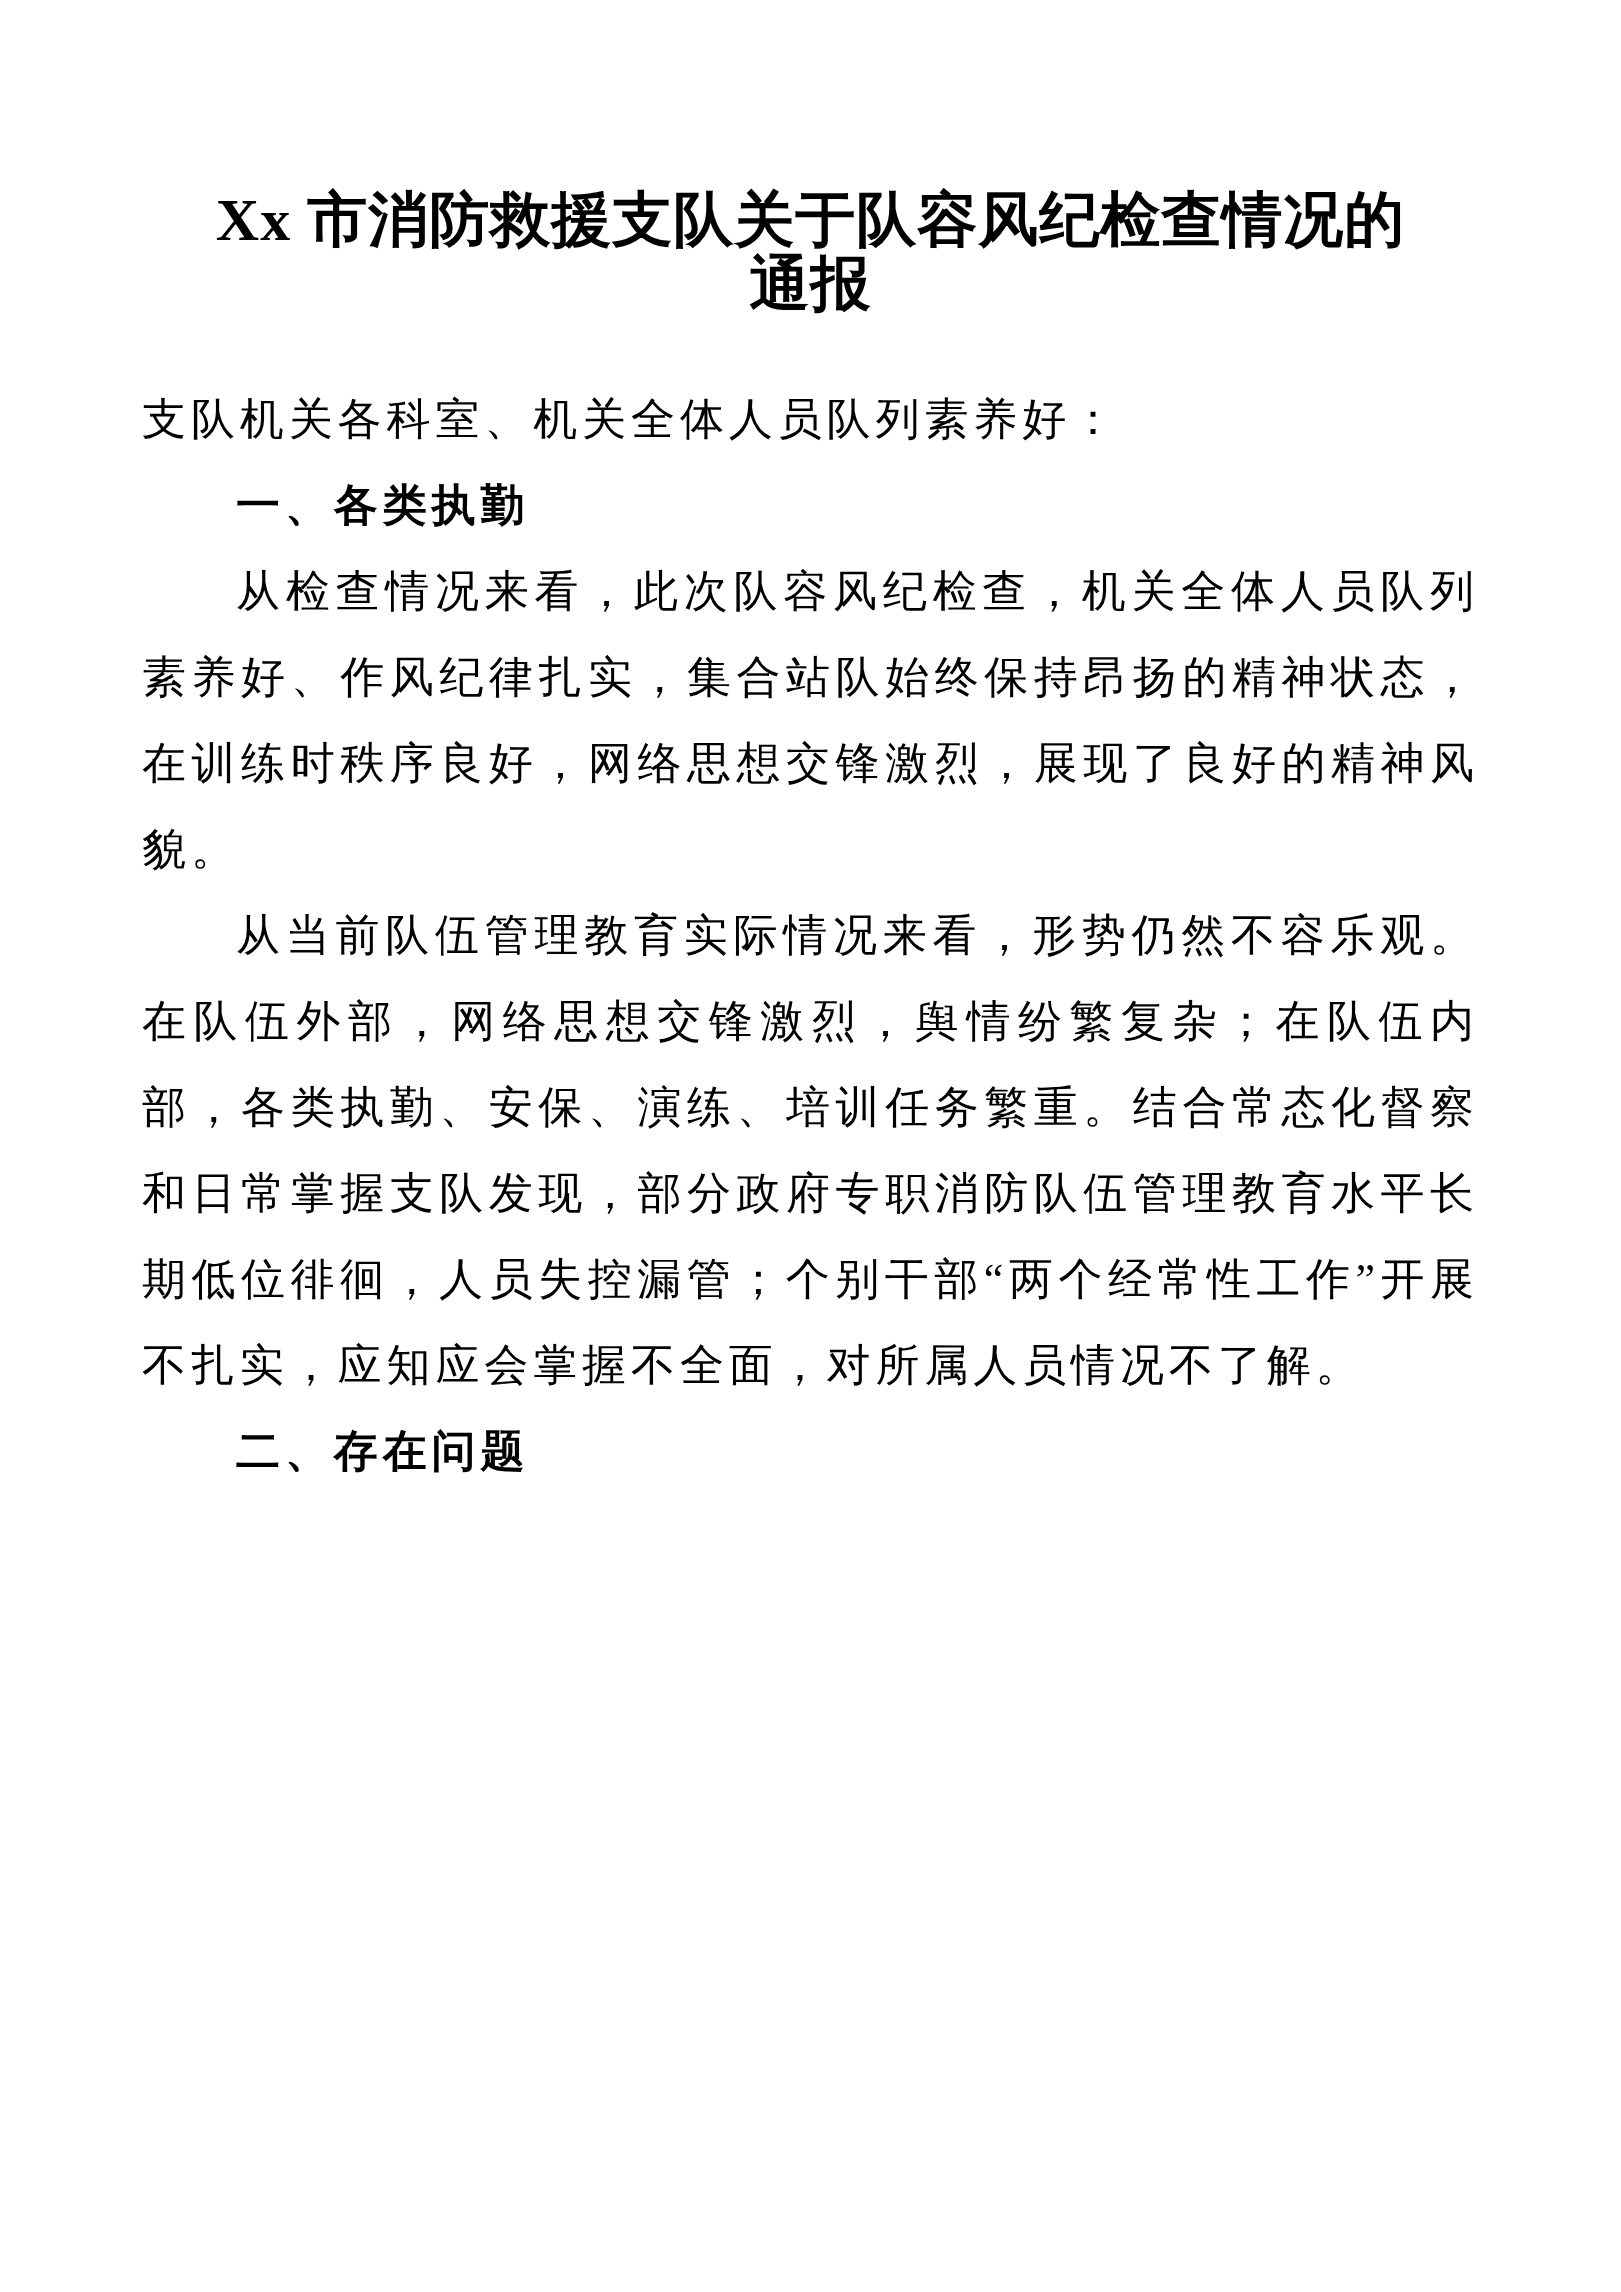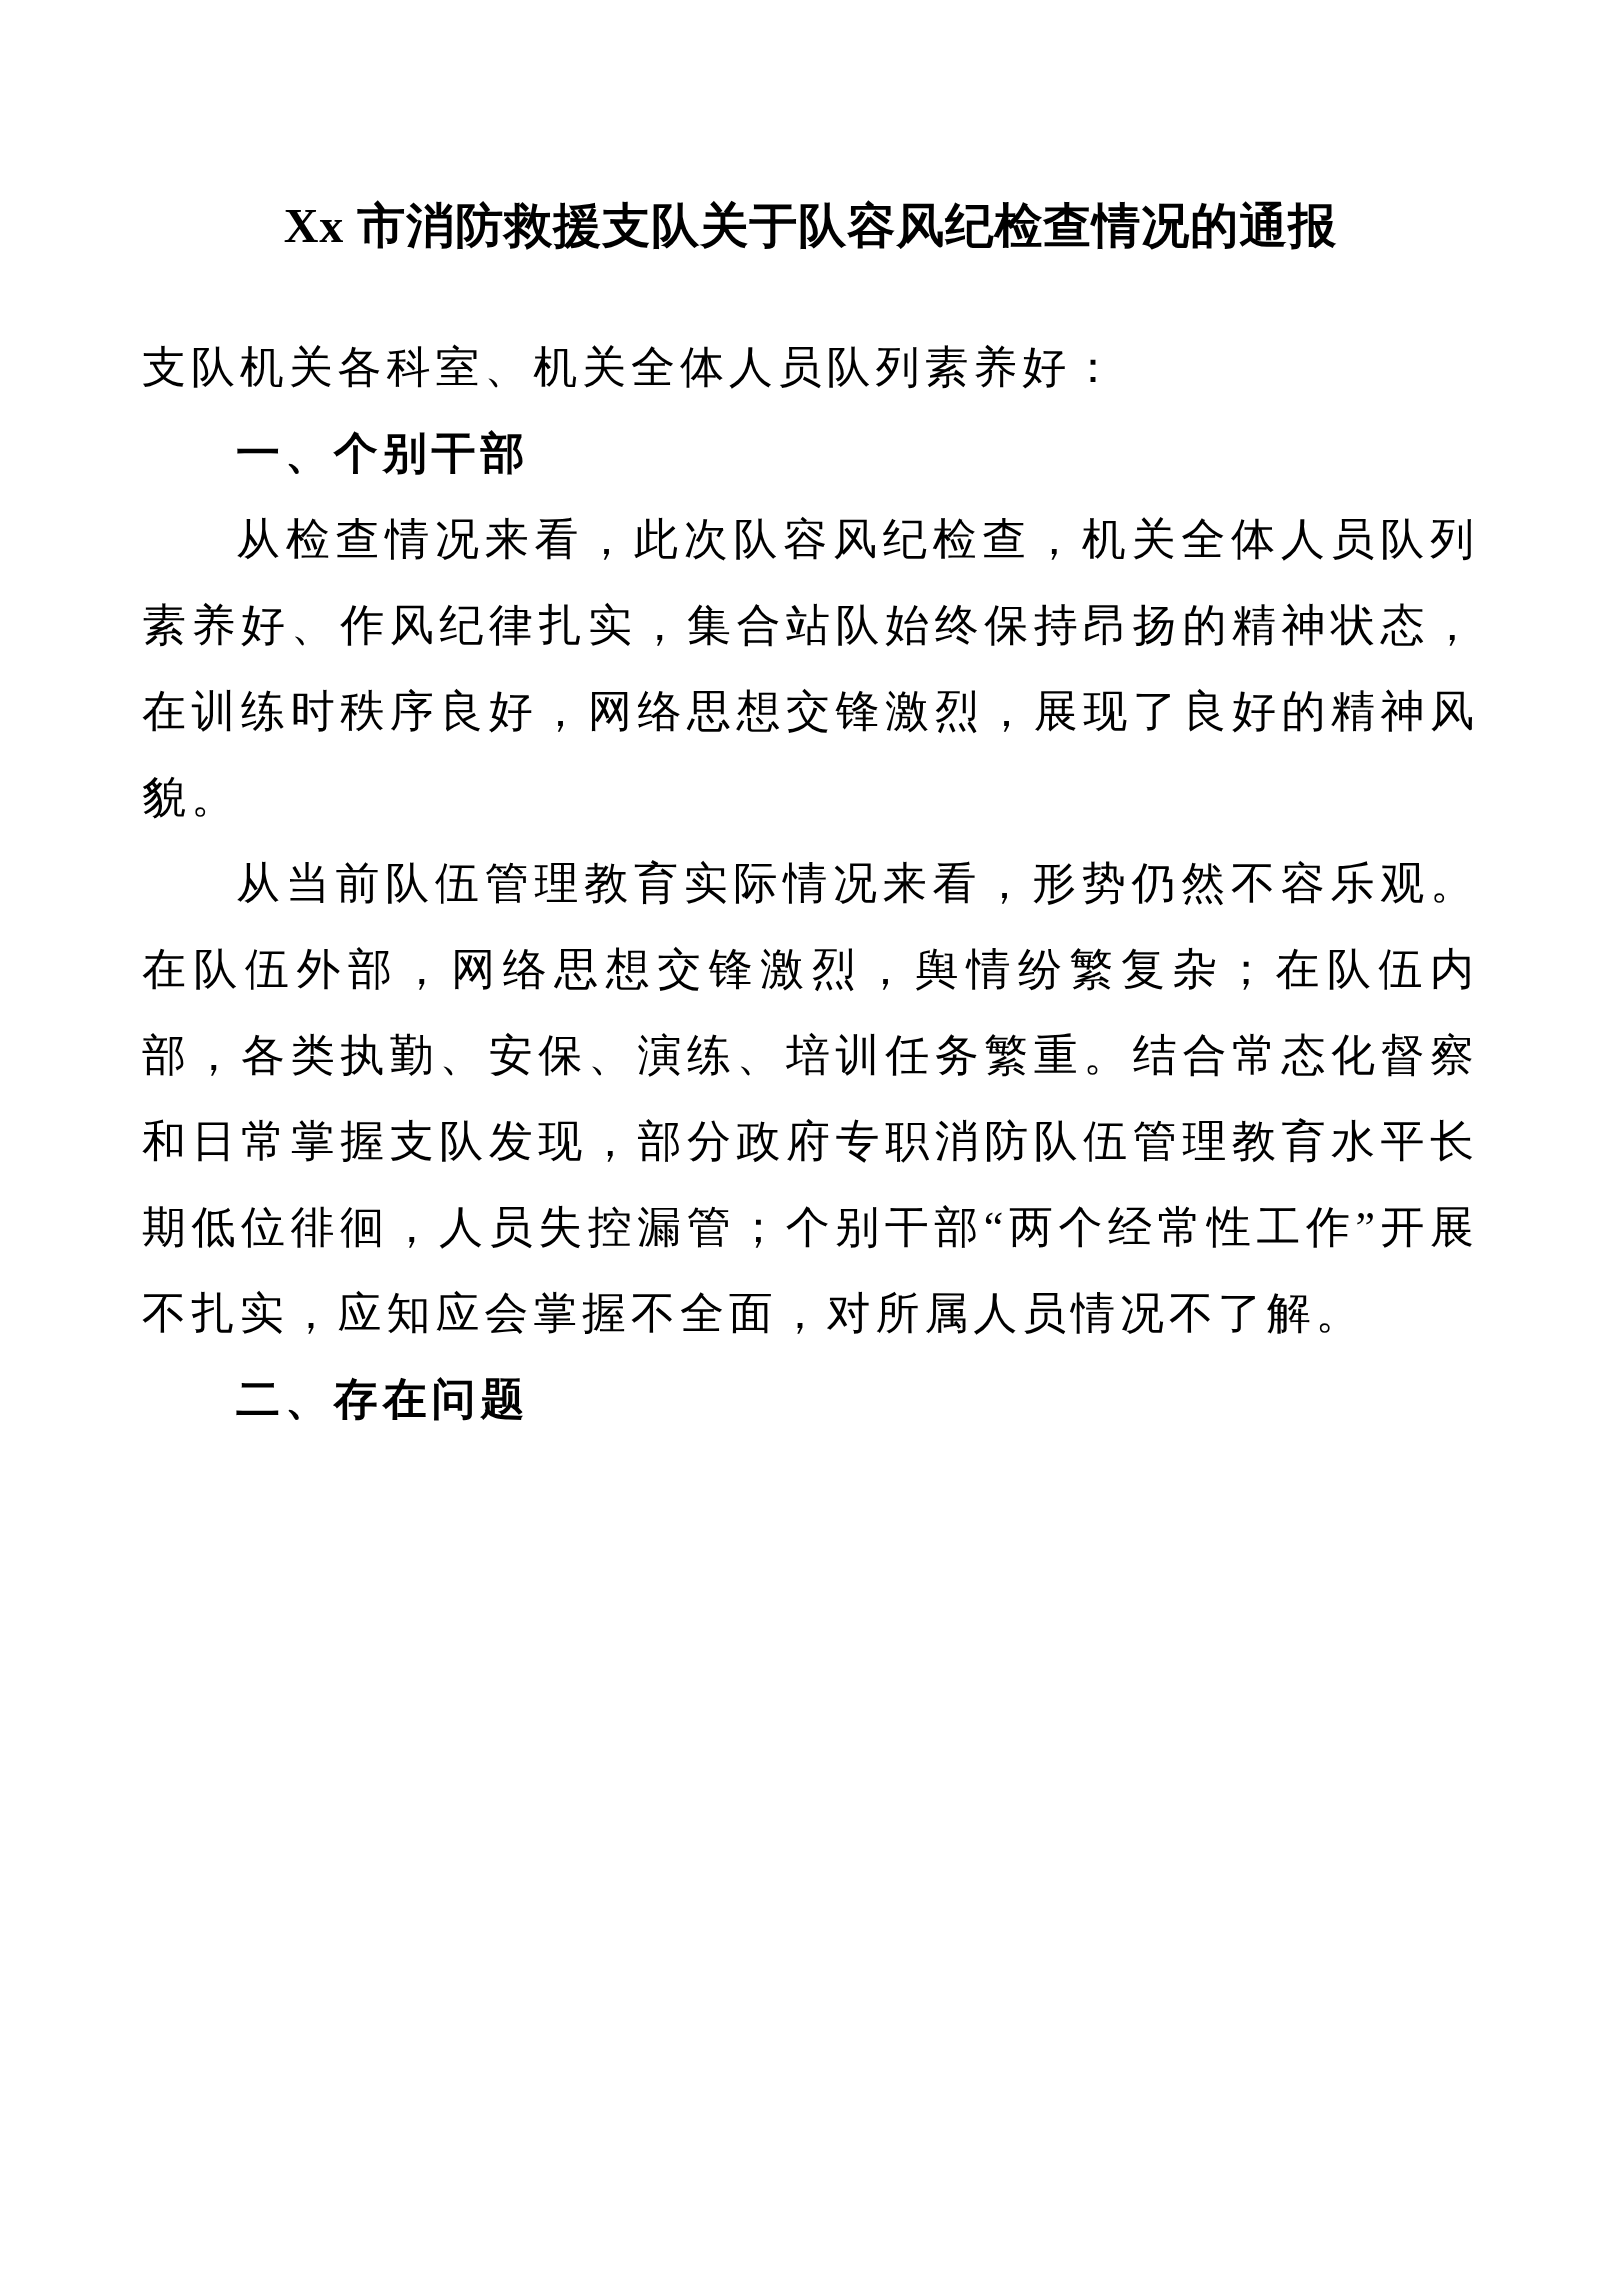--- a/index.html
+++ b/index.html
@@ -13,22 +13,22 @@
     width: 1621px;
     min-height: 2293px;
     background: #ffffff;
     color: #000000;
     padding: 188px 142px 118px 142px;
     font-family: "Liberation Serif", "DejaVu Serif", serif;
   }
   .doc-title {
     margin: 0 auto 61px auto;
     padding: 0 63px;
-    font-size: 48px;
-    line-height: 76px;
+    font-size: 60px;
+    line-height: 64px;
     font-weight: 700;
     letter-spacing: 1px;
     text-align: center;
   }
   .doc-body p {
     margin: 0;
     font-size: 44px;
     line-height: 86px;
     letter-spacing: 4.9px;
     text-align: justify;
@@ -47,21 +47,21 @@
 </head>
 <body>
 
 <div class="page">
   <h1 class="doc-title">Xx 市消防救援支队关于队容风纪检查情况的通报</h1>
 
   <div class="doc-body">
     <p class="salutation">支队机关各科室、机关全体人员队列素养好：</p>
 
 
-    <p class="para heading">一、个别干部</p>
+    <p class="para heading">一、各类执勤</p>
 
     <p class="para">从检查情况来看，此次队容风纪检查，机关全体人员队列素养好、作风纪律扎实，集合站队始终保持昂扬的精神状态，在训练时秩序良好，网络思想交锋激烈，展现了良好的精神风貌。</p>
 
     <p class="para">从当前队伍管理教育实际情况来看，形势仍然不容乐观。在队伍外部，网络思想交锋激烈，舆情纷繁复杂；在队伍内部，各类执勤、安保、演练、培训任务繁重。结合常态化督察和日常掌握支队发现，部分政府专职消防队伍管理教育水平长期低位徘徊，人员失控漏管；个别干部“两个经常性工作”开展不扎实，应知应会掌握不全面，对所属人员情况不了解。</p>
 
     <p class="para heading">二、存在问题</p>
   </div>
 </div>
 
 

